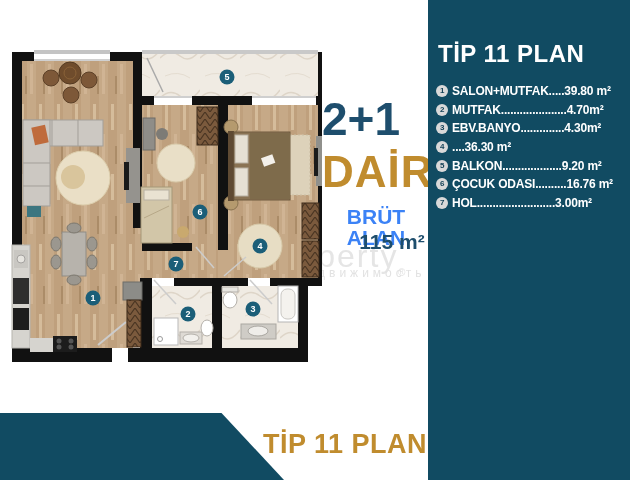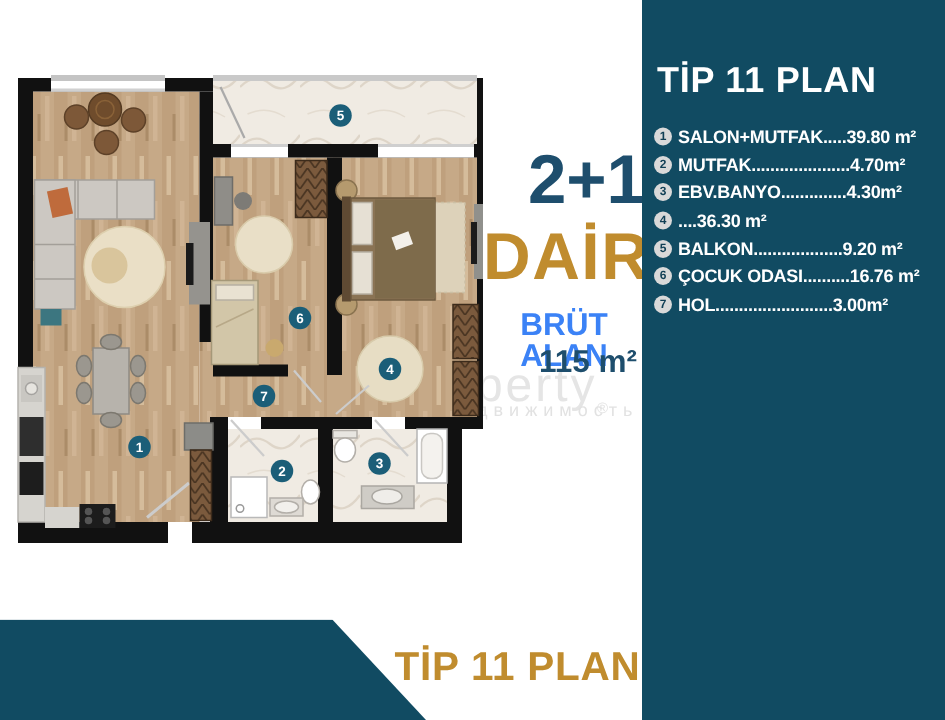--- a/index.html
+++ b/index.html
@@ -12,21 +12,21 @@
   .wm1{position:absolute;left:265px;top:238px;z-index:1;
        font-size:32px;letter-spacing:2px;color:#e5e5e5;font-weight:400;}
   .wm2{position:absolute;left:297px;top:266px;z-index:1;
        font-size:12px;letter-spacing:4px;color:#e2e2e2;}
   .wm3{position:absolute;left:398px;top:267px;z-index:1;
        font-size:10px;color:#e2e2e2;}
   
   .plan{position:absolute;left:0;top:28px;width:322px;height:336px;z-index:2;}
   
   .center-block{position:absolute;left:322px;top:0;width:108px;height:300px;z-index:2;}
-  .type-line {position:absolute;left:0;top:96px;width:108px;text-align:right;
+  .type-line {position:absolute;left:0;top:96px;width:108px;text-align:left;
               font-size:46px;font-weight:700;color:#1e4e6d;line-height:1;}
   .name-line {position:absolute;left:0;top:150px;width:108px;text-align:center;
               font-size:44px;font-weight:700;color:#c08c2e;line-height:1;letter-spacing:1px;}
   .gross-lab {position:absolute;left:-4px;top:206px;width:116px;text-align:center;
               font-size:21px;font-weight:700;color:#3b82f6;line-height:1;}
   .gross-val {position:absolute;left:16px;top:231px;width:108px;text-align:center;
               font-size:21px;font-weight:700;color:#1e4e6d;line-height:1;}
   
   .panel{position:absolute;left:428px;top:0;width:202px;height:480px;
          background:#114b62;z-index:3;color:#fff;}

